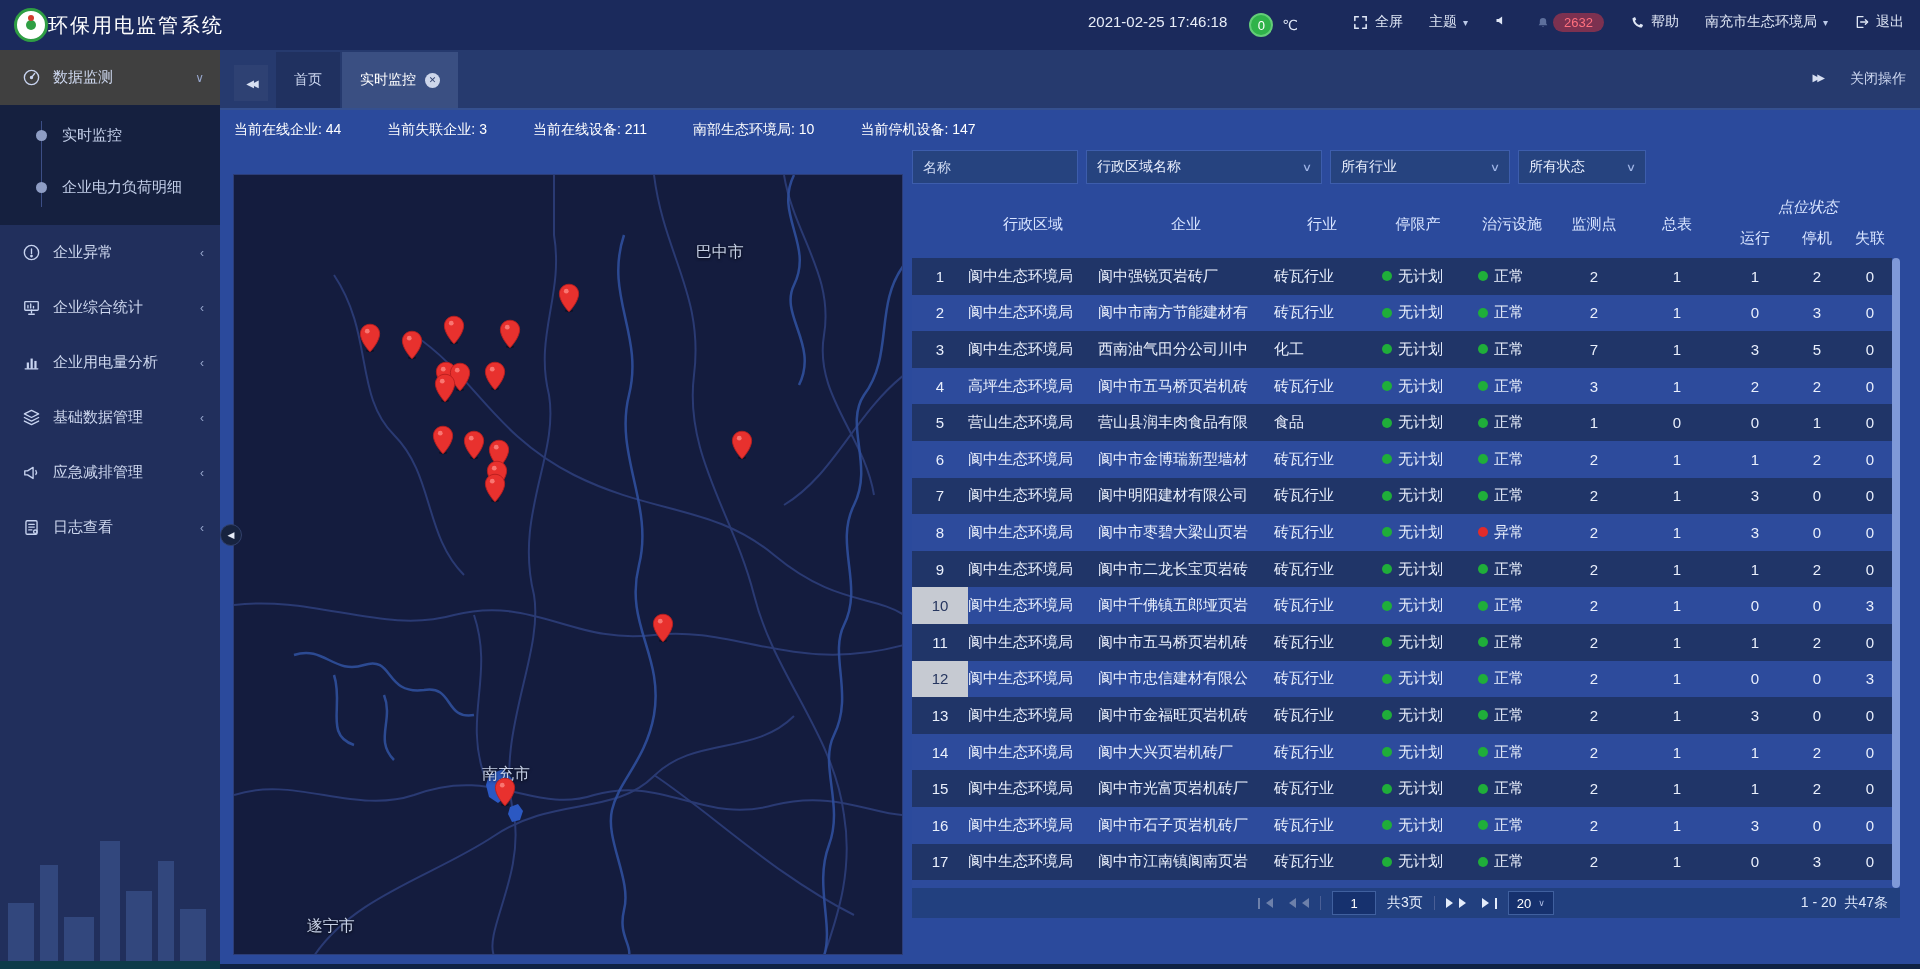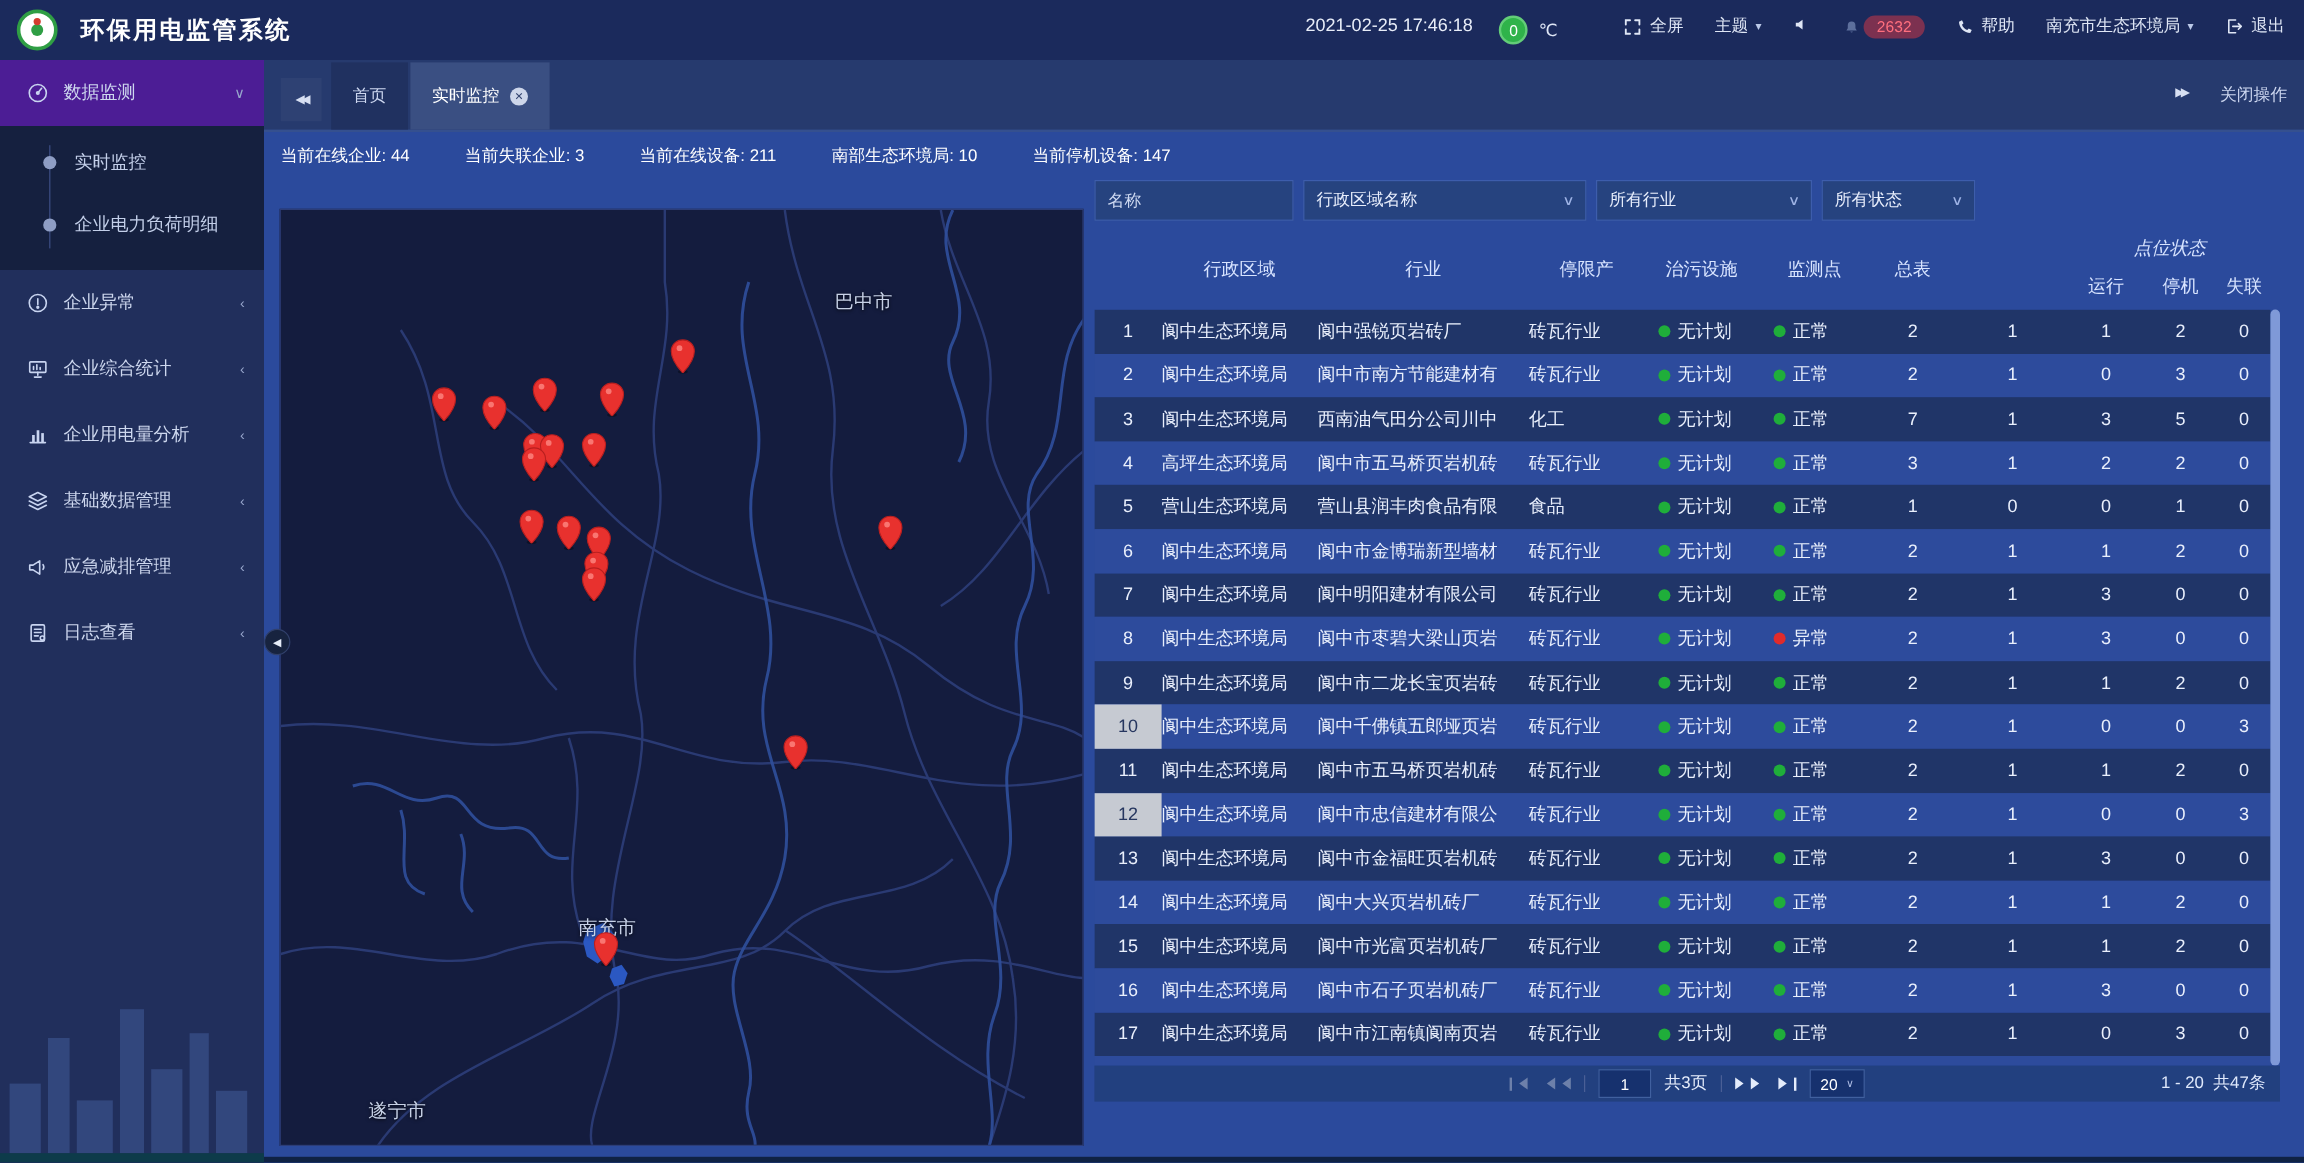--- a/index.html
+++ b/index.html
@@ -4,38 +4,38 @@
 <style>
   html,body{margin:0;padding:0;background:#0b1530;}
   .app{position:relative;width:1920px;height:969px;overflow:hidden;background:#2b4a9c;
        font-family:"Liberation Sans","DejaVu Sans",sans-serif;-webkit-font-smoothing:antialiased;}
   
   .hdr{position:absolute;top:0;left:0;right:0;height:50px;background:#1b2a5c;display:flex;align-items:center;z-index:6;}
   .logo{margin-left:14px;width:34px;height:34px;border-radius:50%;background:#fff;border:3px solid #2f9e44;
         display:flex;align-items:center;justify-content:center;box-sizing:border-box;}
   .logo i{width:10px;height:10px;border-radius:50%;background:#2f9e44;position:relative;display:block;}
   .logo i::after{content:'';position:absolute;top:-5px;left:2px;width:6px;height:6px;border-radius:50%;background:#d23b2e;}
-  .ttl{color:#fff;font-size:20px;font-weight:bold;margin-left:19px;letter-spacing:2px;}
+  .ttl{color:#fff;font-size:20px;font-weight:normal;margin-left:0;letter-spacing:2px;}
   .hright{margin-left:auto;display:flex;align-items:flex-start;margin-right:16px;color:#dfe6f5;font-size:14px;}
   .htime{font-size:15px;color:#e8edf8;}
   .temp{display:flex;align-items:center;margin-left:22px;margin-right:28px;}
   .tbadge{width:24px;height:24px;border-radius:50%;background:#2fb34a;border:2px solid #63cd78;color:#fff;
           display:flex;align-items:center;justify-content:center;font-size:13px;font-style:normal;box-sizing:border-box;}
   .tunit{margin-left:9px;font-style:normal;}
   .hitem{display:flex;align-items:center;gap:6px;margin-left:26px;cursor:pointer;white-space:nowrap;}
   .pill{background:#7c3150;color:#ff6f7e;border-radius:10px;padding:2px 11px;font-size:13px;margin-left:-4px;}
   .chev{font-size:10px;color:#bcc9e8;}
   .ic{display:inline-flex;align-items:center;}
   .ic svg{display:block;}
   
   .sb{position:absolute;top:50px;left:0;width:220px;bottom:0;background:#212f5c;overflow:hidden;z-index:4;}
   .sbi{height:55px;display:flex;align-items:center;padding:0 16px 0 22px;color:#cdd7ee;font-size:15px;cursor:pointer;}
   .sbi .lbl{margin-left:12px;}
   .sbi .chev{margin-left:auto;font-size:12px;color:#97a6cc;}
-  .sbi.open{background:#4c1d95;}
+  .sbi.open{background:#404040;}
   .sbsub{background:#15203f;position:relative;padding:4px 0 12px;}
   .sbsub::before{content:'';position:absolute;left:41px;top:16px;bottom:18px;width:1px;background:#3c4e85;}
   .sbs{height:52px;display:flex;align-items:center;color:#c3cfe9;font-size:15px;padding-left:62px;position:relative;cursor:pointer;}
   .sbs .dot{position:absolute;left:36px;width:11px;height:11px;border-radius:50%;background:#8e9dc4;}
   .skyline{position:absolute;bottom:8px;left:0;right:0;height:150px;}
   .bld{position:absolute;bottom:0;background:rgba(102,143,224,.25);}
   .skybase{position:absolute;bottom:0;left:0;right:0;height:8px;background:#0d3b4a;}
   
   .main{position:absolute;top:50px;left:220px;right:0;bottom:0;background:#2b4a9c;}
   .tabbar{position:absolute;top:0;left:0;right:0;height:60px;background:#263a6e;border-bottom:2px solid #35508f;box-sizing:border-box;}
@@ -430,20 +430,21 @@
       <div class="fsel w128">
         <span>所有状态</span>
           <i class="chev">∨</i>
       </div>
     </div>
 
     <div class="twrap">
       <div class="thead" id="thead">
           <div class="th"></div>
           <div class="th">行政区域</div>
+          <div class="th">企业</div>
           <div class="th">行业</div>
           <div class="th">停限产</div>
           <div class="th">治污设施</div>
           <div class="th">监测点</div>
           <div class="th">总表</div>
           <div class="th group">点位状态</div>
           <div class="th sub s1">运行</div>
           <div class="th sub s2">停机</div>
           <div class="th sub s3">失联</div>
         </div>

